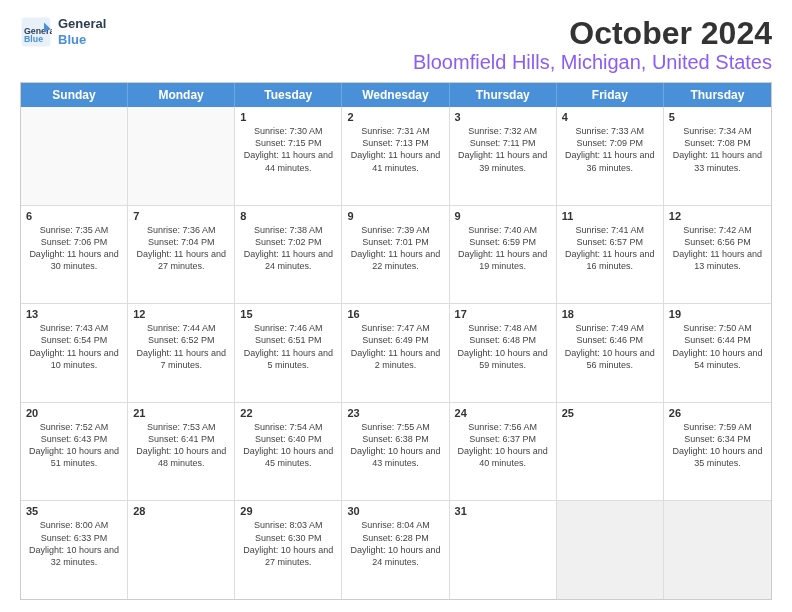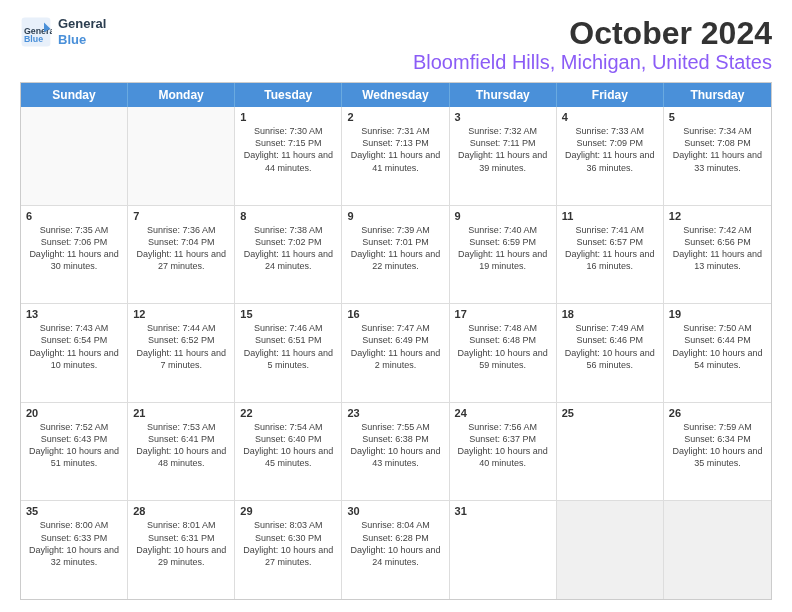--- a/index.html
+++ b/index.html
@@ -257,21 +257,20 @@
             <div class="cell-info">Sunrise: 7:59 AM<br>Sunset: 6:34 PM<br>Daylight: 10 hours and 35 minutes.</div>
           </div>
         </div>
         <div class="cal-row">
           <div class="cal-cell">
             <span class="day-num">35</span>
             <div class="cell-info">Sunrise: 8:00 AM<br>Sunset: 6:33 PM<br>Daylight: 10 hours and 32 minutes.</div>
           </div>
           <div class="cal-cell">
             <span class="day-num">28</span>
-            <div class="cell-info">Sunrise: 8:01 AM<br>Sunset: 6:31 PM<br>Daylight: 10 hours and 29 minutes.</div>
           </div>
           <div class="cal-cell">
             <span class="day-num">29</span>
             <div class="cell-info">Sunrise: 8:03 AM<br>Sunset: 6:30 PM<br>Daylight: 10 hours and 27 minutes.</div>
           </div>
           <div class="cal-cell">
             <span class="day-num">30</span>
             <div class="cell-info">Sunrise: 8:04 AM<br>Sunset: 6:28 PM<br>Daylight: 10 hours and 24 minutes.</div>
           </div>
           <div class="cal-cell">

